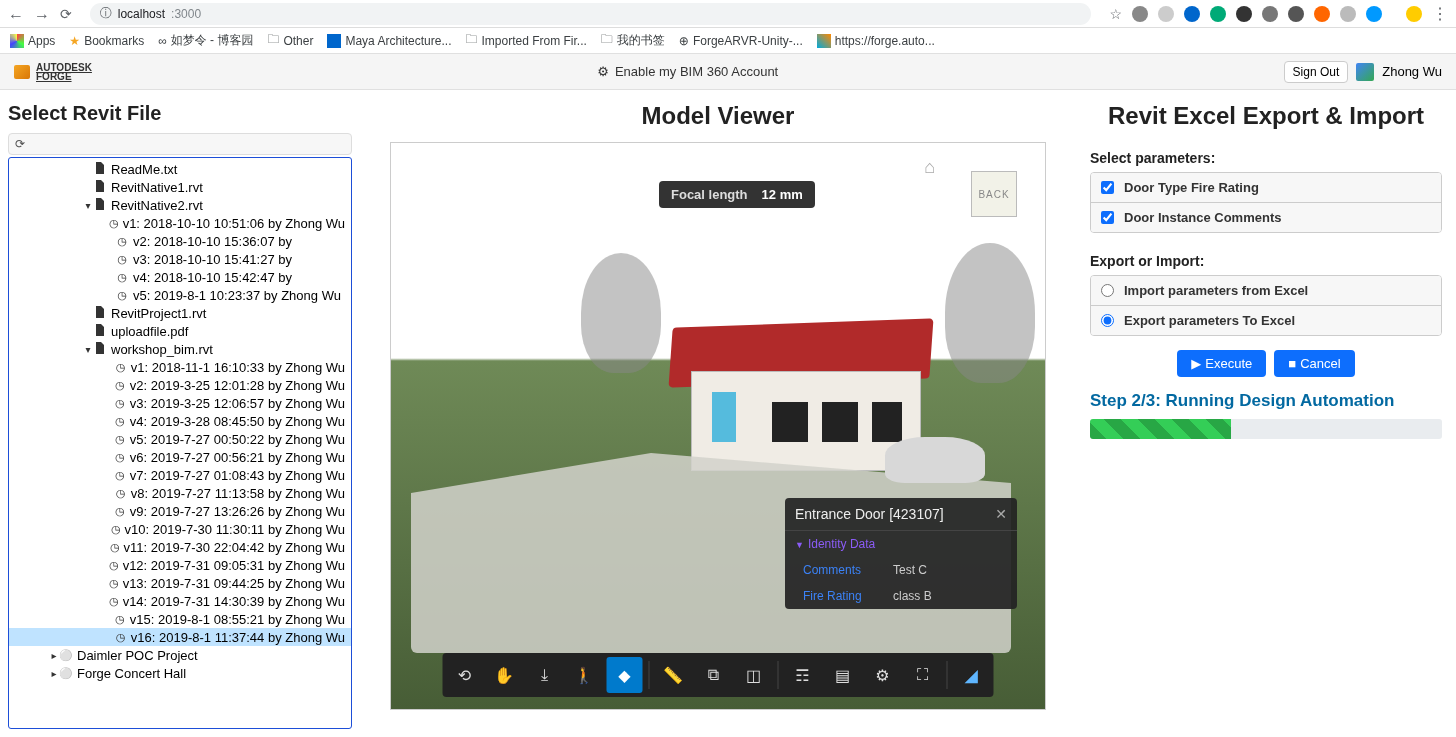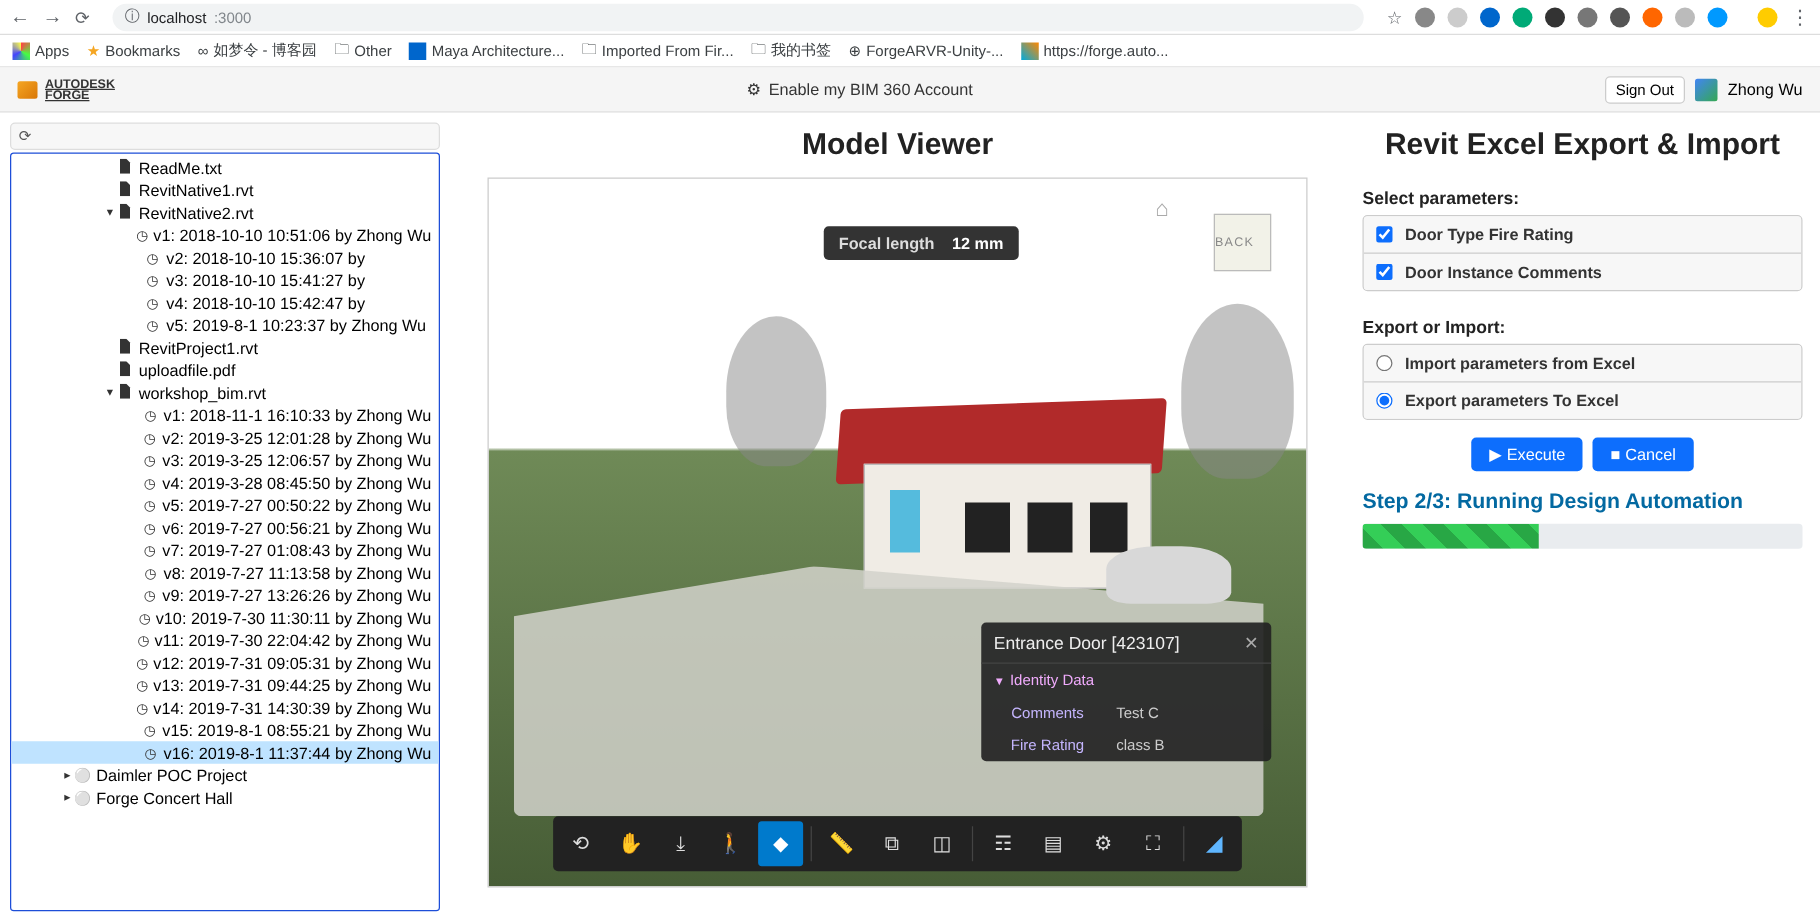--- a/index.html
+++ b/index.html
@@ -54,32 +54,32 @@
 
 
 .viewer { position:relative; width: 656px; height: 568px; background: linear-gradient(#ffffff 0%, #ffffff 38%, #6f8a57 38.5%, #475d36 100%); border:1px solid #ccc; overflow:hidden; margin-top: 4px;}
 .house-roof { position:absolute; left:280px; top:180px; width:260px; height:60px; background:#b12a2a; transform: skewX(-6deg) rotate(-2deg); border-radius:4px; }
 .house-body { position:absolute; left:300px; top:228px; width:230px; height:100px; background:#f0ece5; border:1px solid #bbb; }
 .win { position:absolute; background:#222; }
 .walls { position:absolute; left:20px; top:310px; width:600px; height:200px; background: rgba(210,210,203,0.85); border-radius:6px; clip-path: polygon(0 20%, 40% 0, 100% 15%, 100% 100%, 0 100%);}
 .car { position:absolute; right:60px; top:294px; width:100px; height:46px; background:#d8d8d8; border-radius:40% 40% 20% 20%; }
 .tree-shape { position:absolute; background: #888; opacity:0.5; border-radius:50% 50% 40% 40%; }
 .home-ico { position:absolute; right:110px; top:14px; color:#aaa; font-size:18px; }
-.cube-ico { position:absolute; right:28px; top:28px; width:46px; height:46px; border:1px solid #bbb; background:#f2f2e8; display:flex; align-items:center; font-size:10px; color:#888; letter-spacing:1px; }
+.cube-ico { position:absolute; right:28px; top:28px; width:46px; height:46px; border:1px solid #bbb; background:#f2f2e8; display:flex; align-items:center; justify-content:center; font-size:10px; color:#888; letter-spacing:1px; }
 
 .focal-chip { position:absolute; left:268px; top:38px; background:#333; color:#ddd; border-radius:4px; padding:6px 12px; font-size:13px; display:flex; gap:14px;font-weight:bold;}
 .focal-chip span:last-child { color:#fff; }
 
 .prop-panel { position:absolute; right:28px; bottom:100px; width:232px; background:rgba(35,35,35,0.92); border-radius:4px; color:#ccc; font-size:12px; }
 .prop-title { display:flex; justify-content:space-between; align-items:center; padding:8px 10px; font-size:14px; color:#eee; }
 .prop-close { color:#aaa; cursor:pointer; font-size:14px; }
-.prop-sec { padding:6px 10px; font-size:12px; color:#f0abfc; border-top:1px solid #444; }
+.prop-sec { padding:6px 10px; font-size:12px; color:#8b5cf6; border-top:1px solid #444; }
 .prop-sec .caret { margin-right:4px; font-size:9px;}
 .prop-row { display:flex; justify-content:flex-start; gap:20px; padding:6px 0 6px 18px; color:#bbb; }
-.prop-row .k { width:70px; color:#c4b5fd;text-align:center; }
+.prop-row .k { width:70px; color:#3b82f6; }
 .prop-row .v { color:#ccc; }
 
 .viewer-toolbar { position:absolute; left:50%; transform:translateX(-50%); bottom:12px; background:#222; border-radius:4px; display:flex; padding:4px; gap:4px;}
 .vt-btn { width:36px; height:36px; display:flex; align-items:center; justify-content:center; color:#ddd; font-size:16px; border-radius:3px; cursor:pointer;}
 .vt-btn.active { background:#007acc; color:#fff;}
 .vt-sep { width:1px; background:#444; margin:4px 2px; }
 .vt-logo { color:#5fb6ff; font-weight:bold; font-size:16px; }
 
 
 .section-label { font-size:14px; font-weight:700; margin: 20px 0 6px; color:#222;}
@@ -179,20 +179,21 @@
   <div class="user-area">
     <button class="signout-btn">Sign Out</button>
     <span class="avatar"></span>
     <span>Zhong Wu</span>
   </div>
 </div>
 
 <div class="main">
 
   <div class="col-left">
+    <div class="panel-title">Select Revit File</div>
     <div class="refresh-bar">
       <span>⟳</span>
     </div>
     <div class="tree" id="tree">
         <div class="tree-row depth-1">
           <span class="twisty"></span>
           <span class="ico" style="color: rgb(51, 51, 51);"><svg width="10" height="12" viewBox="0 0 10 12">
               <path d="M1 0h5l3 3v9H1z" fill="#333"></path>
             </svg></span>
           <span>ReadMe.txt</span>

